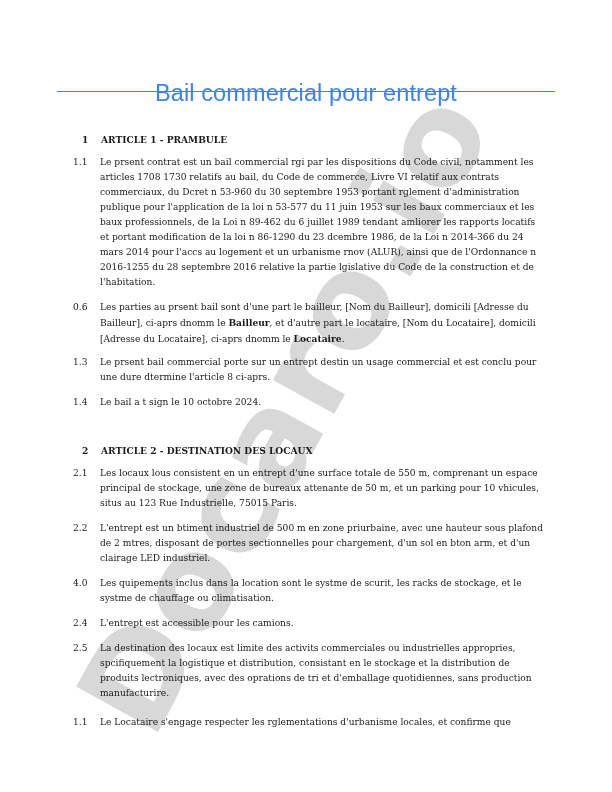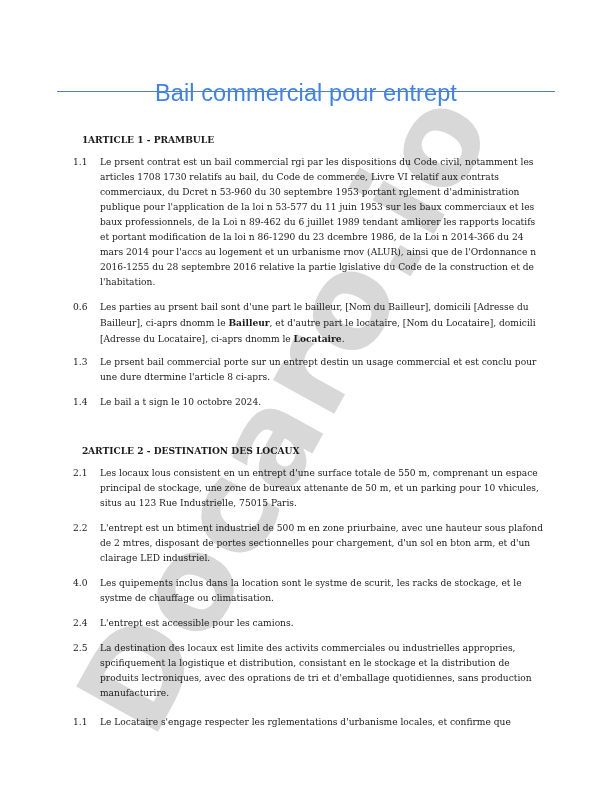--- a/index.html
+++ b/index.html
@@ -10,21 +10,21 @@
       text-align: center; font-family: "Liberation Sans", "DejaVu Sans", sans-serif;
       font-size: 23.5px; color: #3b82f6; letter-spacing: 0.1px; line-height: 30px; margin-top: 20px;
     }
     .title-rule { position: absolute; left: 57px; top: 91px; width: 498px; height: 0; border-top: 1.6px solid #4F81BD; }
     .content {
       position: absolute; left: 0; top: 0; width: 612px;
       font-family: "DejaVu Serif", "Liberation Serif", serif; font-size: 9.1px; color: #1a1a1a;
     }
     .heading { position: absolute; left: 0; width: 612px; font-weight: bold; font-size: 9.1px; }
     .heading .num { position: absolute; left: 82px; width: 10px; }
-    .heading .txt { position: absolute; left: 88px; }
+    .heading .txt { position: absolute; left: 101px; }
     .para { position: absolute; left: 0; width: 612px; line-height: 15px; }
     .para .num { position: absolute; left: 73px; width: 22px; }
     .para .txt { position: absolute; left: 100px; width: 443px; }
     .para .txt b { font-weight: bold; }
     .watermark {
       position: absolute; left: 285px; top: 412px; transform: translate(-50%, -50%) rotate(-61deg);
       font-family: "DejaVu Sans", "Liberation Sans", sans-serif; font-weight: bold;
       font-size: 128px; color: #d8d8d8; white-space: nowrap; letter-spacing: 2px; line-height: 1;
       pointer-events: none; user-select: none; z-index: 0;
     }

